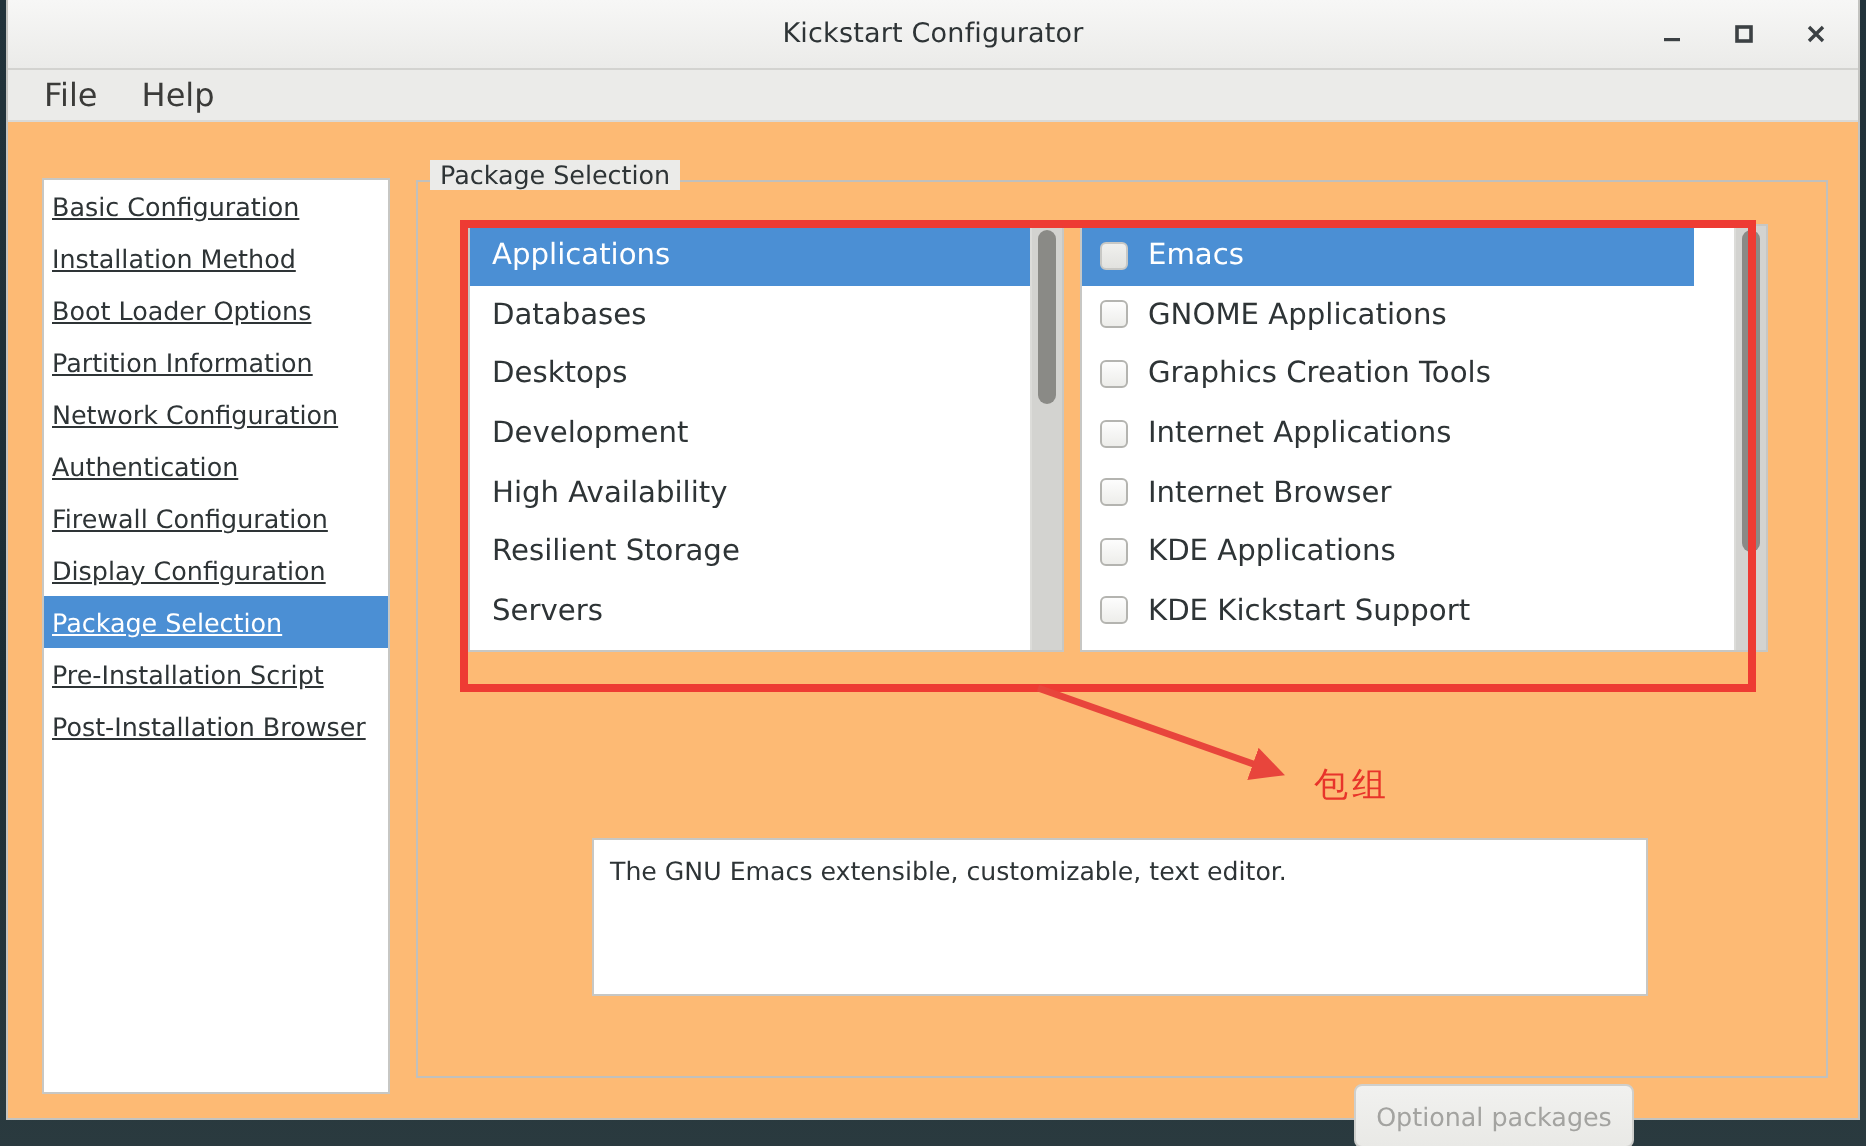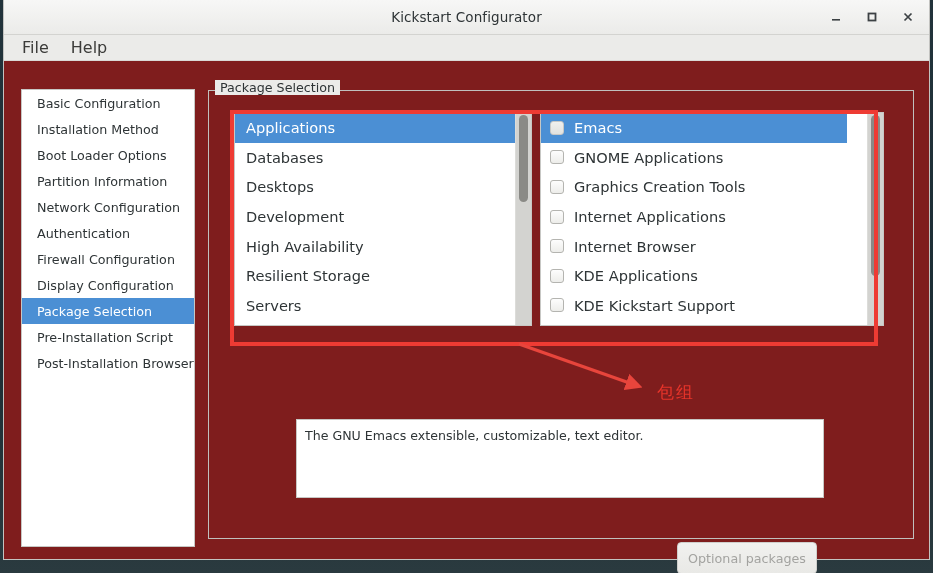--- a/index.html
+++ b/index.html
@@ -15,21 +15,21 @@
   }
   
   .desktop {
     position: absolute; left: 0; top: 0; width: 933px; height: 573px;
     background: linear-gradient(180deg, #22333b 0%, #1c2d34 60%, #2a3a3f 100%);
   }
   .window {
     position: absolute;
     left: 3px; top: 0px;
     width: 927px; height: 560px;
-    background: #7f1d1d;
+    background: #fdba74;
     border: 1px solid #c3c3c0;
     border-top: none;
     box-sizing: border-box;
     display: flex; flex-direction: column;
   }
   
   .titlebar {
     position: relative;
     height: 34px;
     flex: 0 0 34px;
@@ -80,25 +80,26 @@
     left: 17px; top: 28px;
     width: 174px; height: 458px;
     background: #ffffff;
     border: 1px solid #c7c7c4;
     box-sizing: border-box;
     overflow: hidden;
   }
   .side-item {
     height: 26px;
     display: flex; align-items: center;
-    padding-left: 15px;
+    padding-left: 4px;
     font-size: 12.7px;
     color: #2e3436;
     cursor: default;
     white-space: nowrap;
+    text-decoration: underline;
   }
   .side-item.selected {
     background: #4b8fd4;
     color: #ffffff;
   }
 
   
   .groupframe {
     position: absolute;
     left: 204px; top: 19px;

